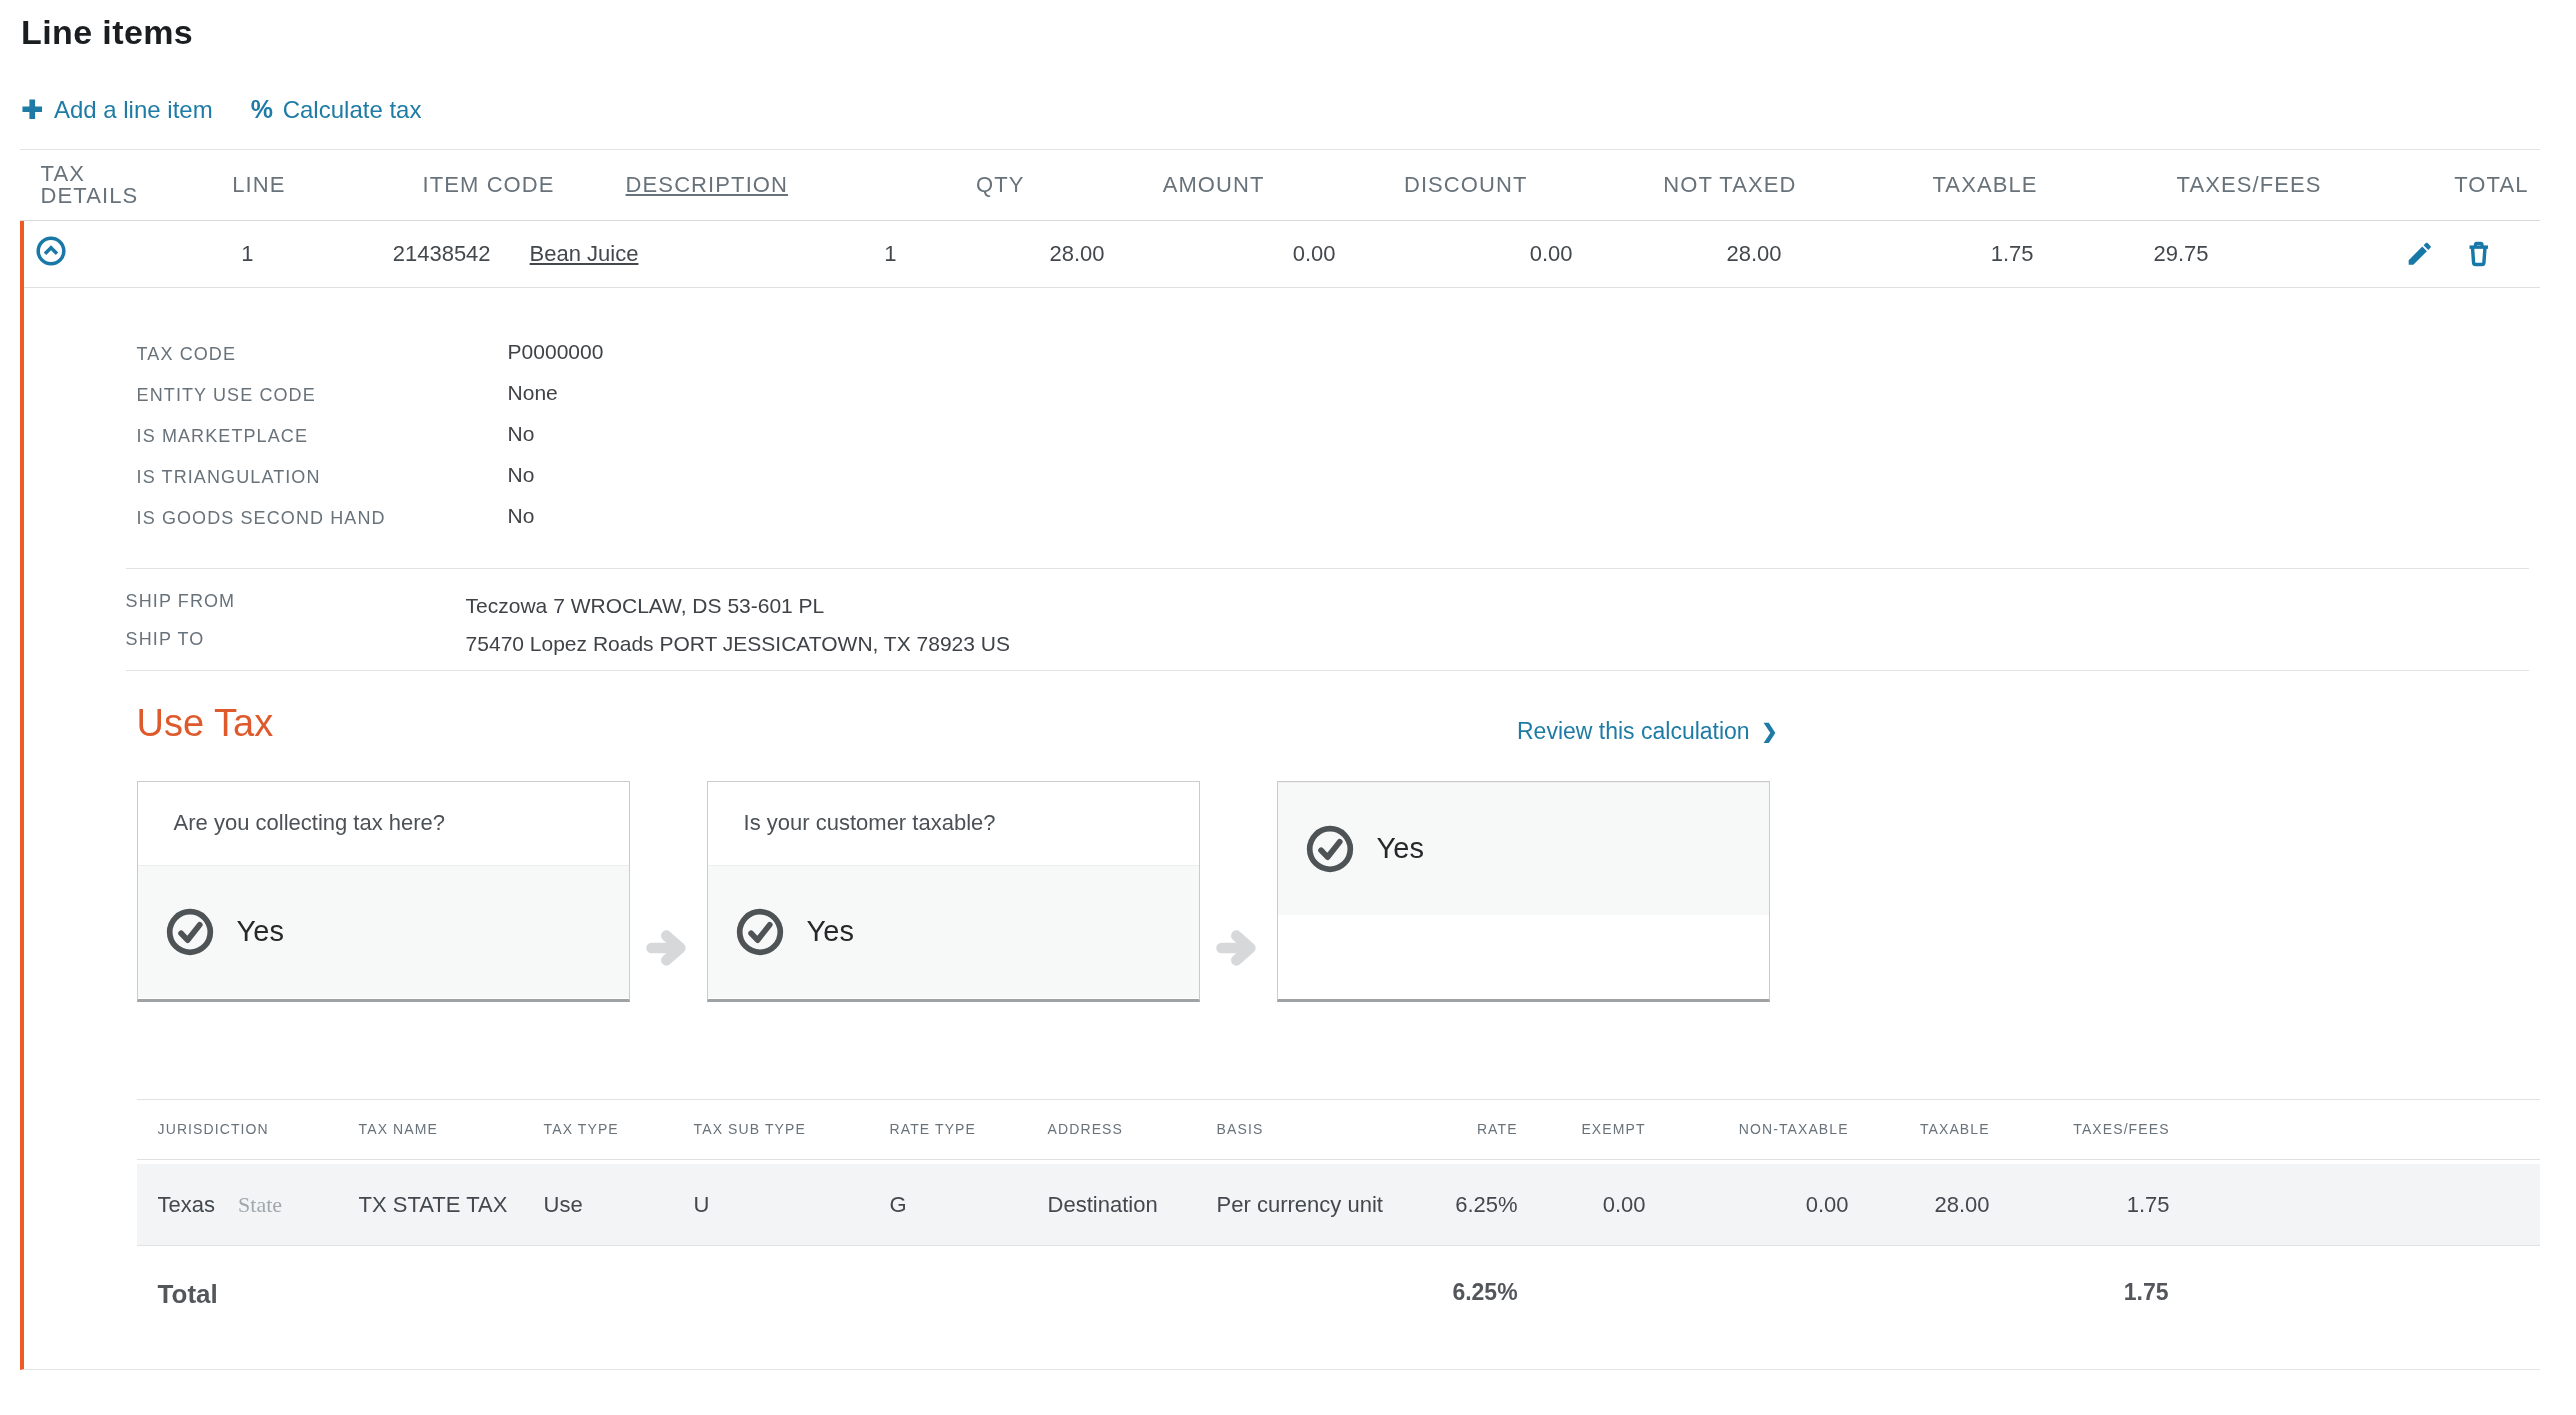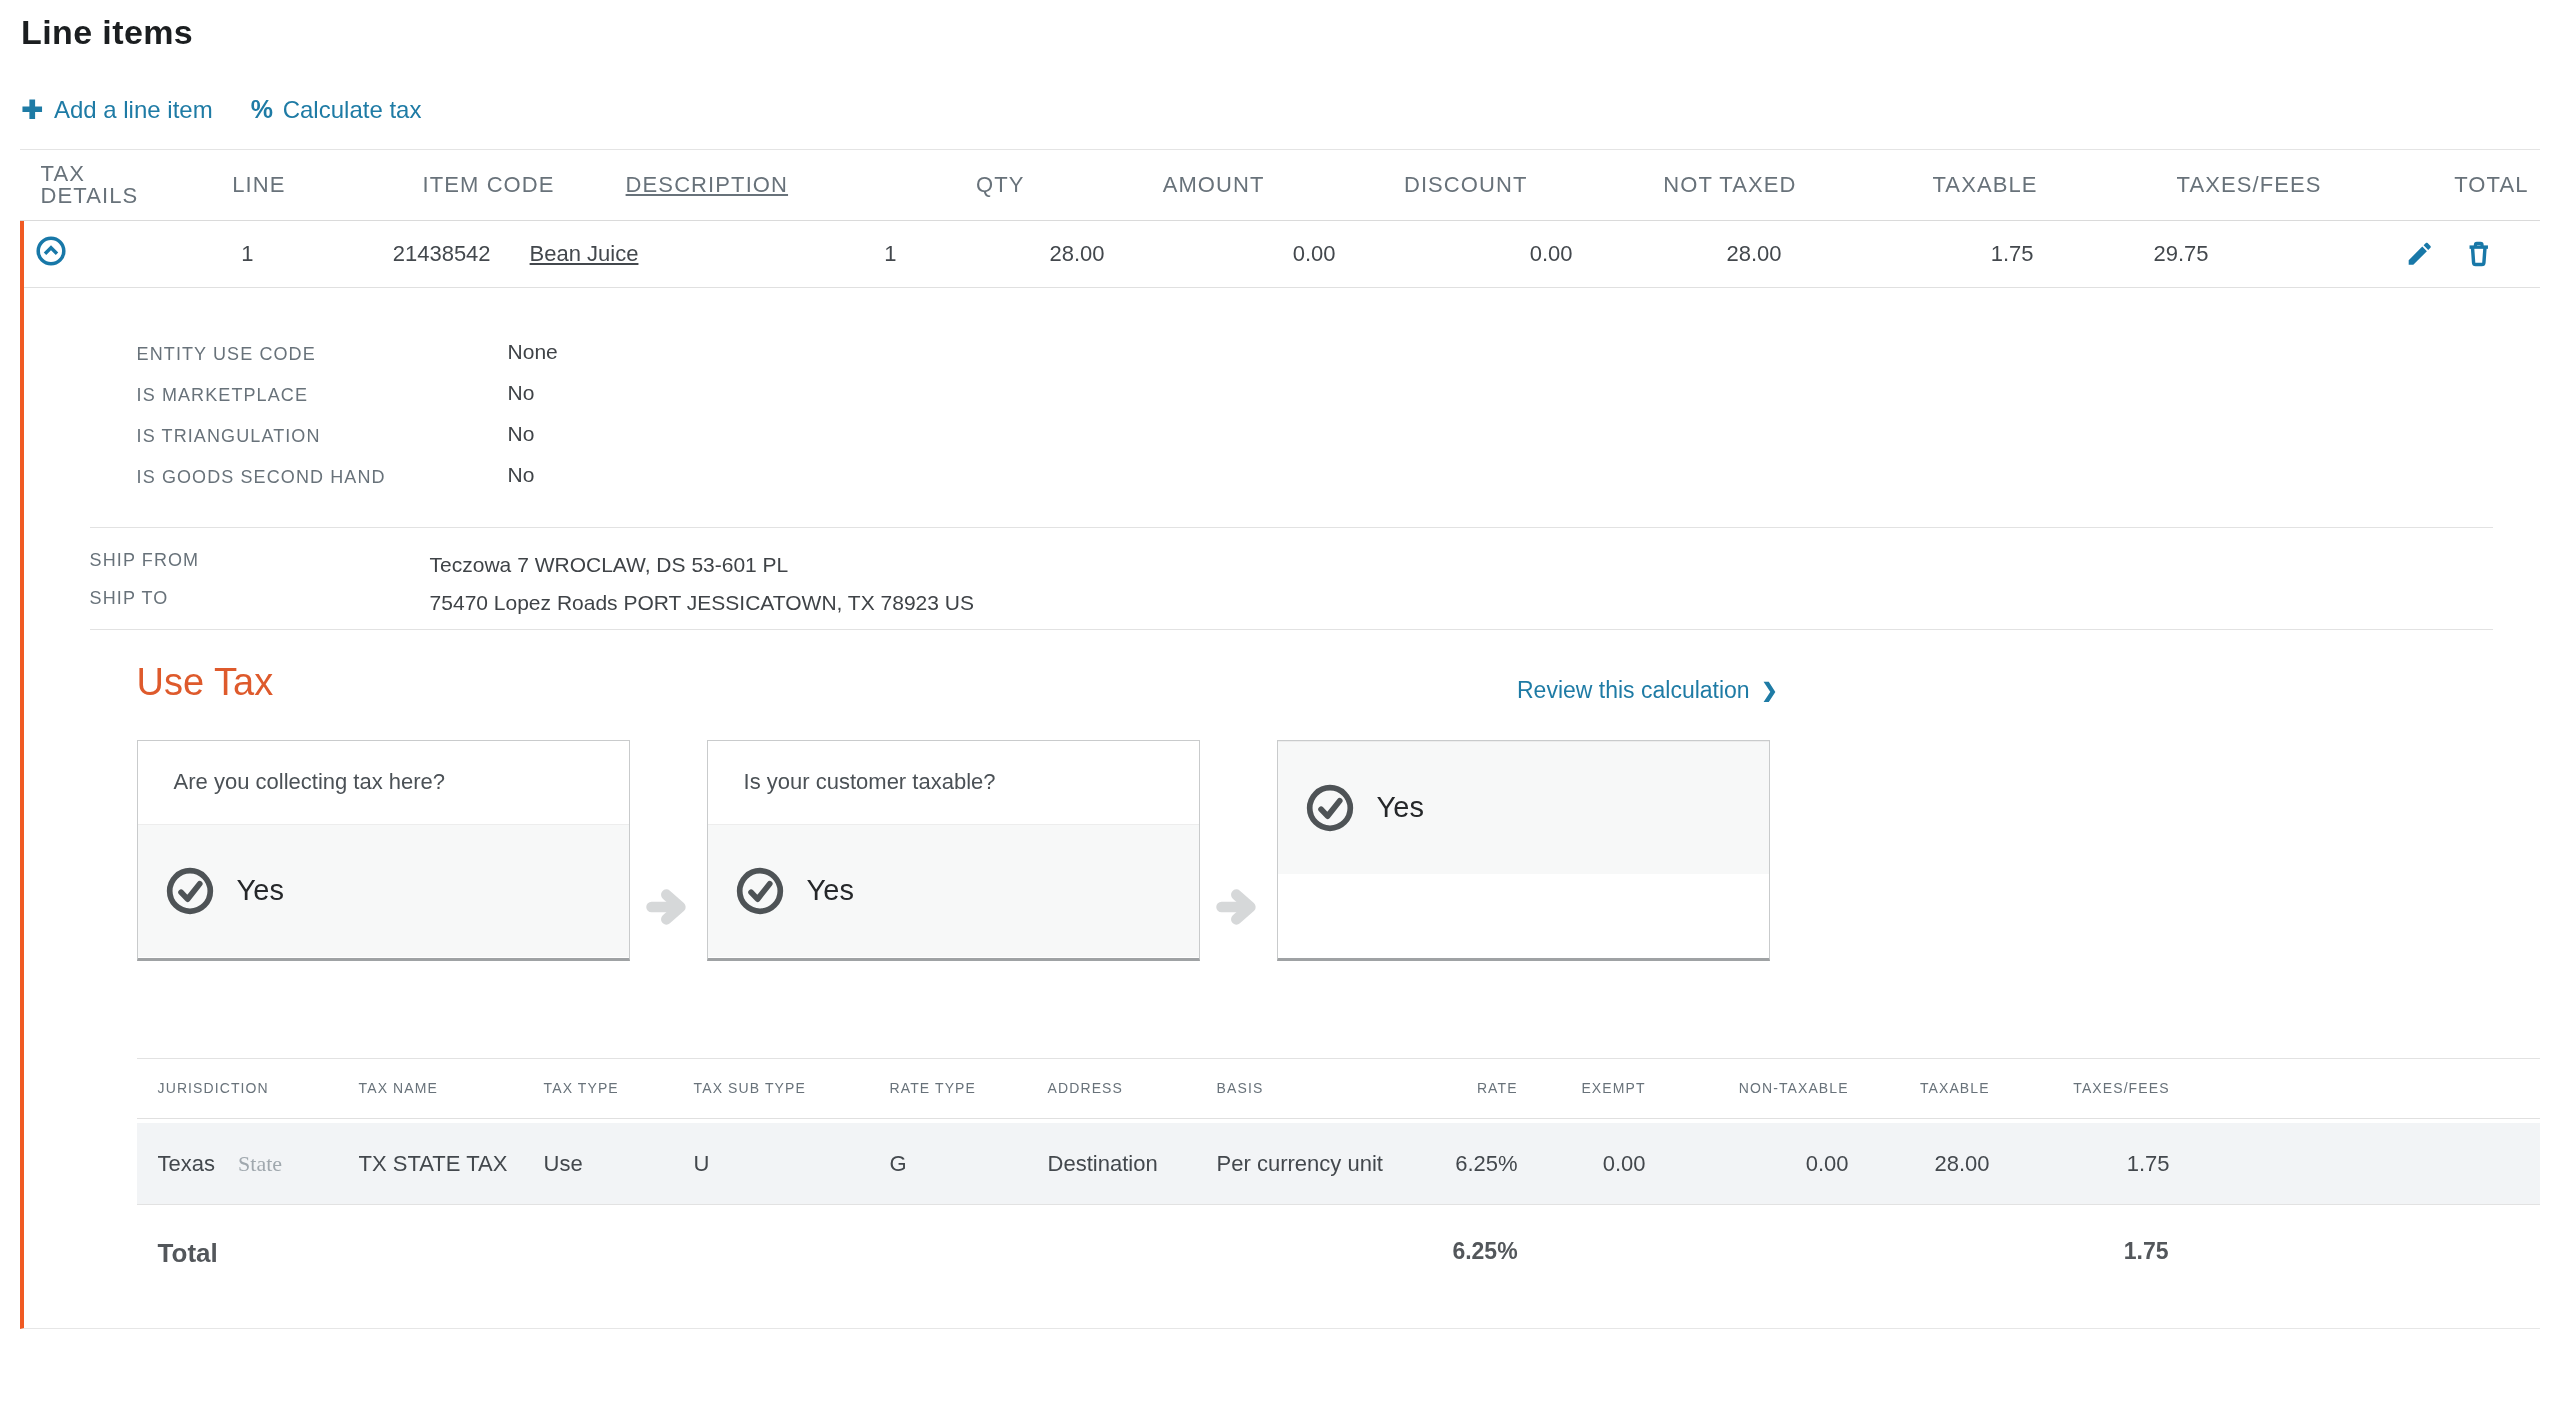--- a/index.html
+++ b/index.html
@@ -29,21 +29,21 @@
   .line-block .row { height:67px; border-bottom:0.8px solid #e0e0e0; font-size:22px; color:#43484d; width:2516px; }
   .line-block .c1 { width:94px; padding-left:11.5px; }
   .icon-btn { display:inline-flex; cursor:pointer; color:#1878a8; }
 
   
   .expanded { padding-top:46px; }
   .kv { display:flex; margin-left:113px; height:41px; align-items:center; }
   .kv .k { width:371px; font-size:18px; color:#68727a; letter-spacing:1.1px; }
   .kv .v { font-size:21px; color:#3f4347; position:relative; top:-2.5px; }
 
-  .ship { margin-left:66px; margin-top:29.5px; border-top:0.8px solid #e2e2e2; border-bottom:0.8px solid #e2e2e2;
+  .ship { margin-left:102px; margin-top:29.5px; border-top:0.8px solid #e2e2e2; border-bottom:0.8px solid #e2e2e2;
           width:2403px; padding:13px 0 11.5px 0; }
   .ship .kv { margin-left:0; height:38px; }
   .ship .k { width:340px; }
   .ship .v { top:4.9px; }
 
   
   .usetax-head { display:flex; justify-content:space-between; align-items:flex-end;
                  margin-left:113px; margin-top:31px; width:1641px; }
   .usetax-title { font-size:38px; color:#de5a2c; font-weight:400; }
   .review { display:flex; align-items:center; gap:11.5px; color:#1e7ba5; font-size:23px; cursor:pointer; }
@@ -151,20 +151,24 @@
             <path d="M4.5 6.6h15" stroke-width="2.8"></path>
             <path d="M9.3 6.2V4.6c0-.6.5-1.1 1.1-1.1h3.2c.6 0 1.1.5 1.1 1.1v1.6" stroke-width="2.6"></path>
             <path d="M6.9 6.6l.9 12.6c.05.9.8 1.6 1.7 1.6h5c.9 0 1.65-.7 1.7-1.6l.9-12.6" stroke-width="2.8"></path>
           </svg>
         </span>
       </div>
     </div>
 
     <div class="expanded">
 
+      <div class="kv">
+        <div class="k">TAX CODE</div>
+        <div class="v">P0000000</div>
+      </div>
       <div class="kv">
         <div class="k">ENTITY USE CODE</div>
         <div class="v">None</div>
       </div>
       <div class="kv">
         <div class="k">IS MARKETPLACE</div>
         <div class="v">No</div>
       </div>
       <div class="kv">
         <div class="k">IS TRIANGULATION</div>

